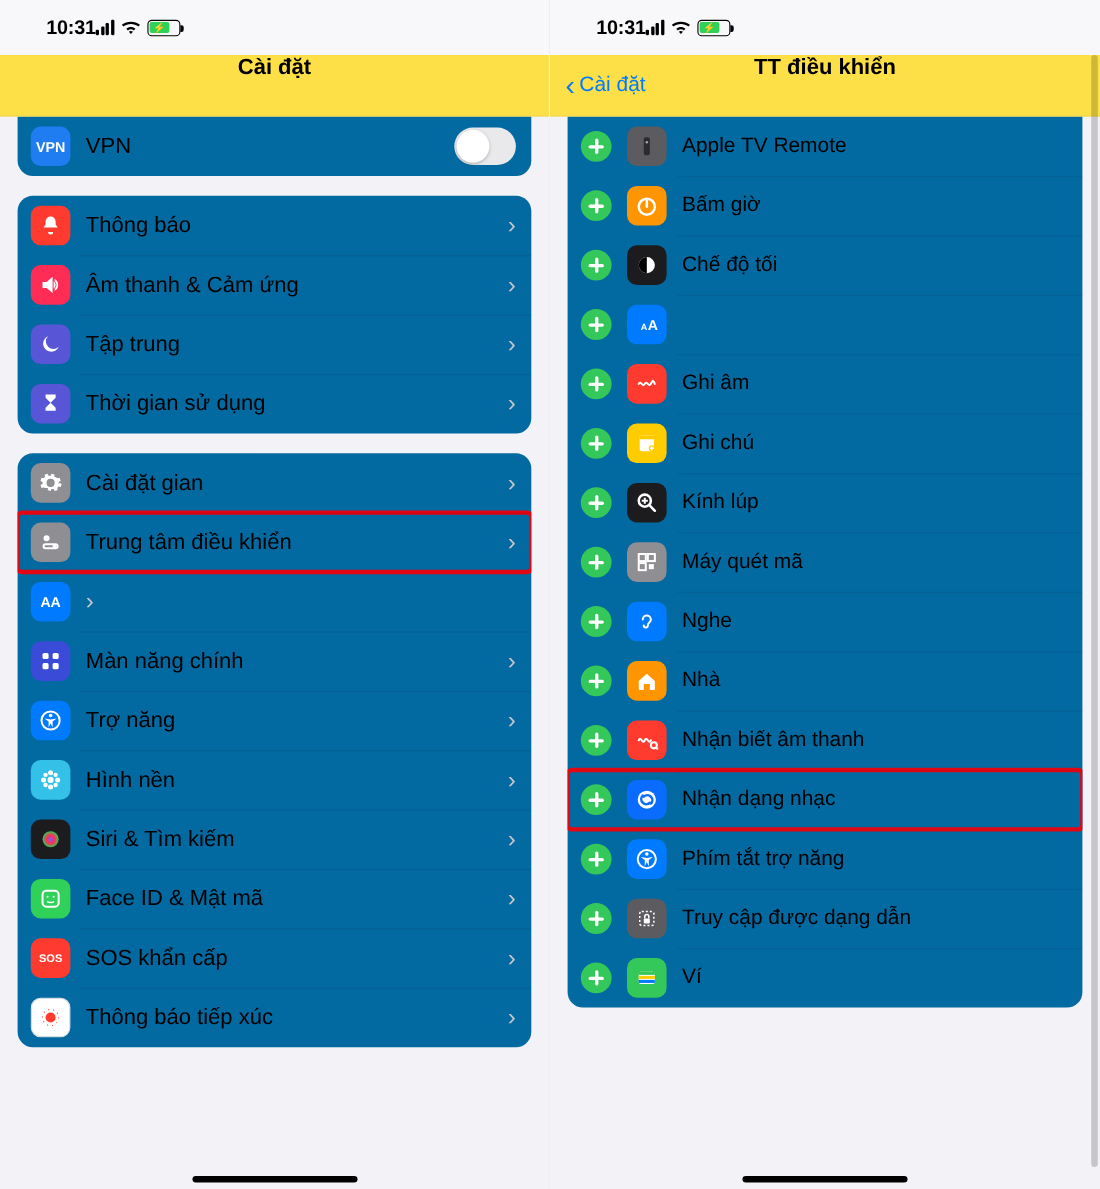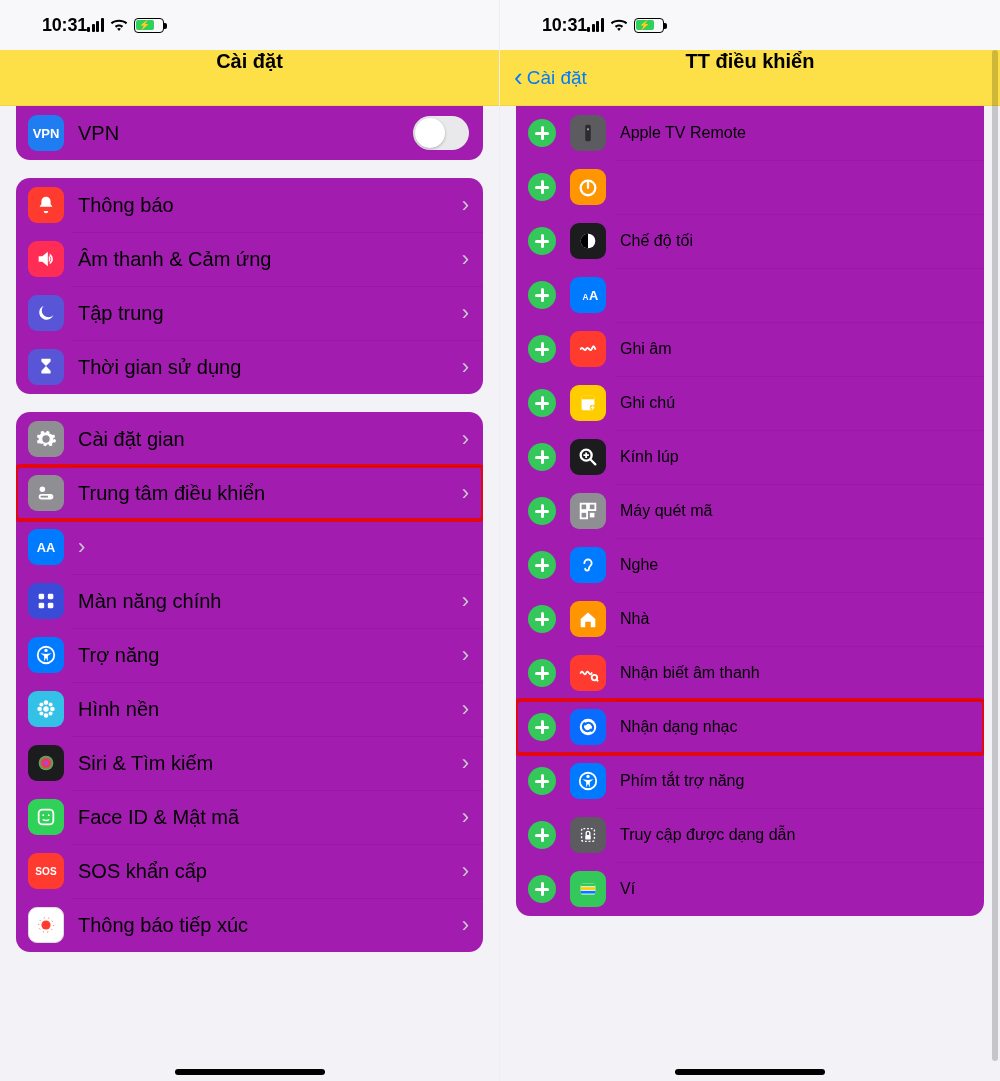--- a/index.html
+++ b/index.html
@@ -85,21 +85,21 @@
   }
   .chev-back{
     font-size:26px; line-height:1; font-weight:400;
     transform: translateY(-1px);
   }
   .content{
     padding: 0 0 40px 0;
   }
   .group{
     margin: 18px 16px 0 16px;
-    background:#a21caf;
+    background:#0369a1;
     border-radius:14px;
     overflow:hidden;
   }
   .group.first{ margin-top:0; border-top-left-radius:0; border-top-right-radius:0;}
   .row{
     display:flex;
     align-items:center;
     min-height:54px;
     padding: 8px 14px 8px 12px;
     position:relative;
@@ -164,21 +164,21 @@
   }
   .add-plus:before{ left:0; right:0; top:5.5px; height:3px; }
   .add-plus:after{ top:0; bottom:0; left:5.5px; width:3px; }
   .cc-row .icon-box{
     width:36px; height:36px; border-radius:9px;
     display:flex; align-items:center; justify-content:center;
     flex-shrink:0; margin-right:14px;
     color:#fff; font-size:19px;
   }
   .cc-row .label{
-    font-size:16px; flex:1;
+    font-size:19px; flex:1;
   }
   .home-indicator{
     position:absolute;
     bottom:6px; left:50%;
     transform:translateX(-50%);
     width:150px; height:6px;
     background:#000; border-radius:4px;
   }
   .scrollbar-fake{
     position:absolute;
@@ -430,20 +430,21 @@
         <div class="cc-row">
           <div class="add-btn">
             <div class="add-plus"></div>
           </div>
           <div class="icon-box" style="background: rgb(255, 149, 0);">
             <svg class="svg-ic" viewBox="0 0 24 24" fill="#fff">
               <circle cx="12" cy="13" r="8" fill="none" stroke="#fff" stroke-width="2.5"></circle>
               <path d="M12 13V7" stroke="#fff" stroke-width="2.5" stroke-linecap="round"></path>
             </svg>
           </div>
+          <div class="label">Bấm giờ</div>
         </div>
         <div class="cc-row">
           <div class="add-btn">
             <div class="add-plus"></div>
           </div>
           <div class="icon-box" style="background: rgb(28, 28, 30);">
             <svg class="svg-ic" viewBox="0 0 24 24" fill="#fff">
               <circle cx="12" cy="12" r="8" fill="#fff"></circle>
               <path d="M12 4a8 8 0 0 0 0 16V4z" fill="#000"></path>
             </svg>

